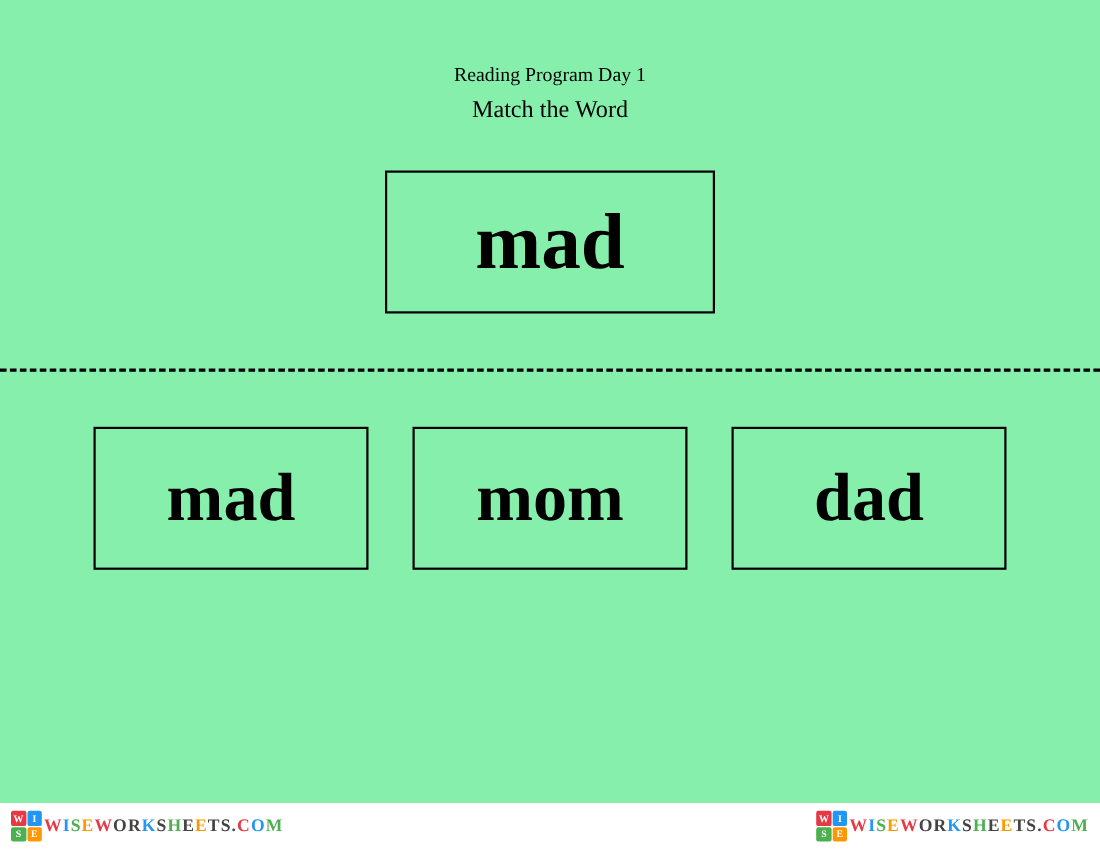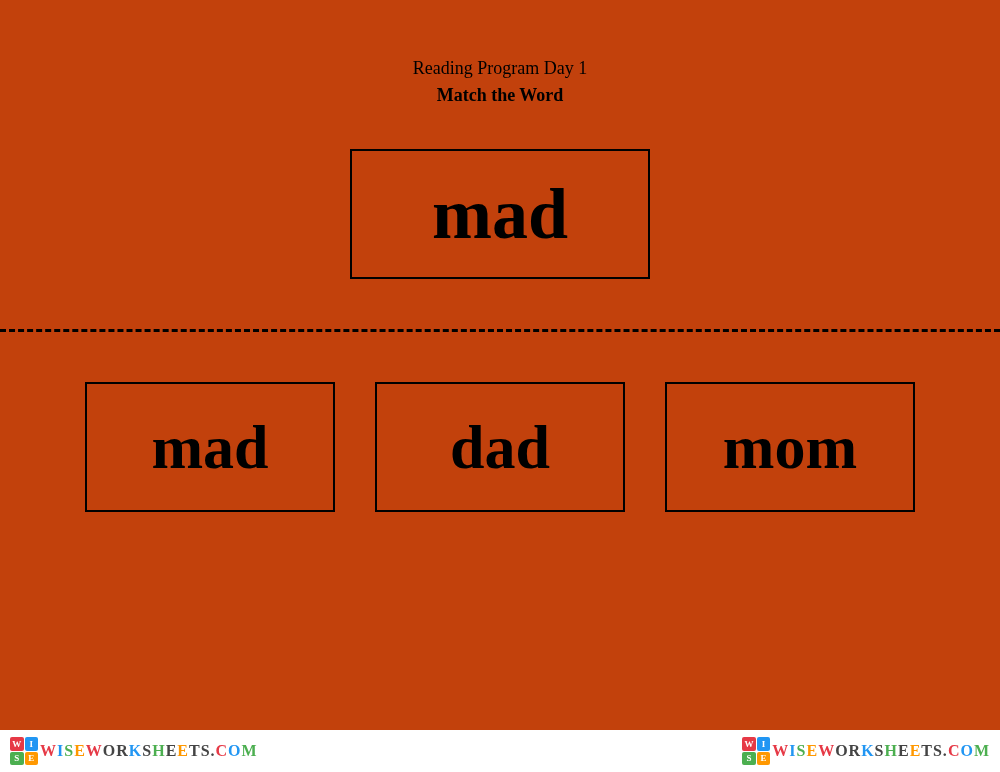--- a/index.html
+++ b/index.html
@@ -13,45 +13,45 @@
       height: 772px;
       background: #ffffff;
       font-family: 'Comic Sans MS', 'Chalkboard SE', cursive;
       overflow: hidden;
       position: relative;
     }
 
     .page-container {
       width: 1000px;
       height: 772px;
-      background: #c2410c;
+      background: #86efac;
       position: relative;
       display: flex;
       flex-direction: column;
       align-items: center;
     }
 
     .header-section {
       margin-top: 55px;
       text-align: center;
       line-height: 1.5;
     }
 
     .header-section .subtitle {
       font-size: 18px;
       font-family: 'Comic Sans MS', cursive;
       color: #000;
       font-weight: normal;
     }
 
     .header-section .title {
-      font-size: 18px;
-      font-family: 'Comic Sans MS', cursive;
-      color: #000;
-      font-weight: bold;
+      font-size: 22px;
+      font-family: 'Comic Sans MS', cursive;
+      color: #000;
+      font-weight: normal;
     }
 
     .main-word-box {
       margin-top: 40px;
       border: 2px solid #000;
       width: 300px;
       height: 130px;
       display: flex;
       align-items: center;
       justify-content: center;
@@ -171,24 +171,24 @@
     <span class="word">mad</span>
   </div>
 
   <hr class="dashed-line">
 
   <div class="answer-options">
     <div class="option-box">
       <span class="word">mad</span>
     </div>
     <div class="option-box">
+      <span class="word">mom</span>
+    </div>
+    <div class="option-box">
       <span class="word">dad</span>
-    </div>
-    <div class="option-box">
-      <span class="word">mom</span>
     </div>
   </div>
 
   <div class="footer">
     <div class="footer-brand">
       <div class="footer-logo-icon">
         <div class="logo-cell w">W</div>
         <div class="logo-cell i">I</div>
         <div class="logo-cell s">S</div>
         <div class="logo-cell e">E</div>

